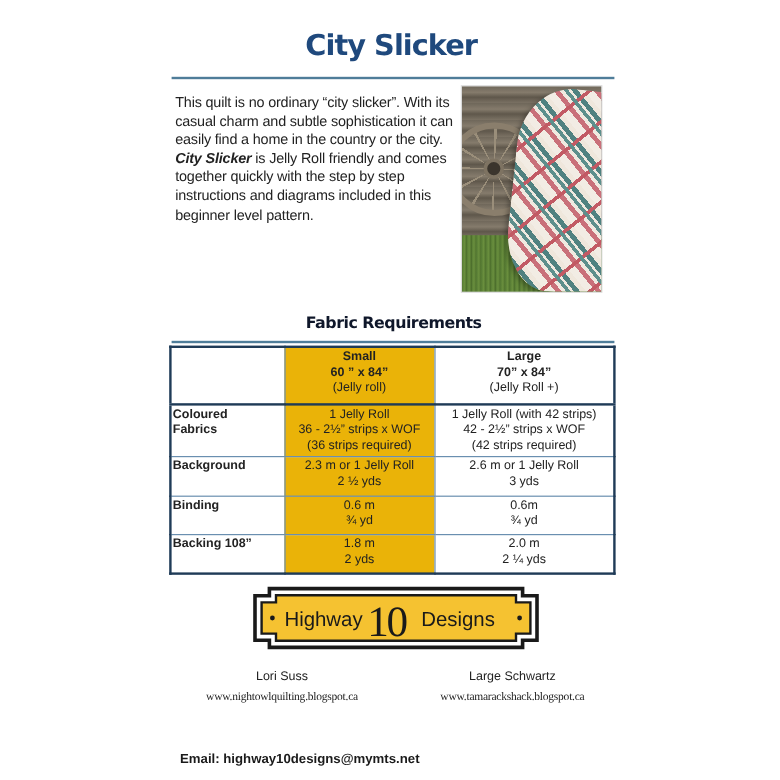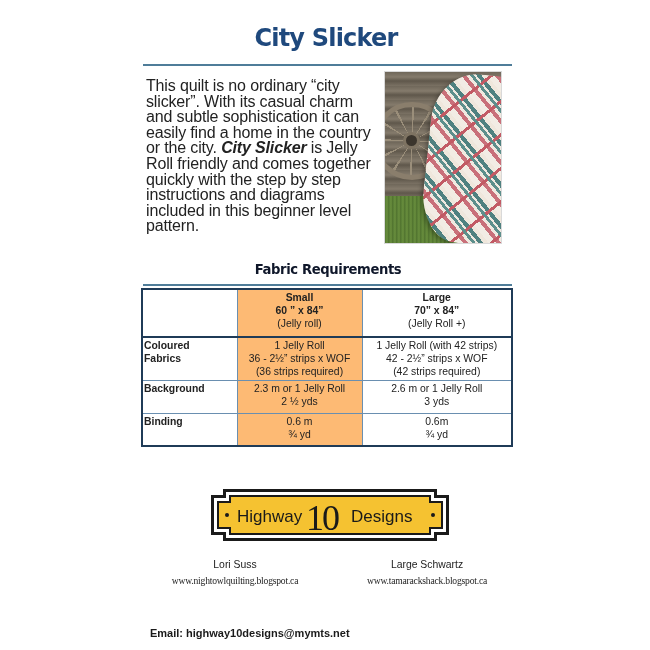--- a/index.html
+++ b/index.html
@@ -11,21 +11,21 @@
       text-align: center; font-family: "DejaVu Sans", sans-serif; font-weight: bold;
       font-size: 24px; letter-spacing: -0.8px; color: #1f497d;
     }
     .title-rule {
       position: absolute; left: 143px; top: 64px; width: 369px; height: 2px;
       background: #4f7d99;
     }
 
     .intro {
       position: absolute; left: 146px; top: 78px; width: 232px;
-      font-size: 16px; line-height: 15.6px; color: #222;
+      font-size: 12px; line-height: 15.6px; color: #222;
       letter-spacing: -0.15px;
     }
     .intro em { font-style: italic; font-weight: bold; }
 
     .photo {
       position: absolute; left: 384px; top: 71px; width: 118px; height: 173px;
       overflow: hidden; border: 1px solid #d9d9d9;
       background: linear-gradient(180deg, #6e6558 0%, #7a7062 45%, #6a604f 70%, #5a7a3a 80%, #4f7232 100%);
     }
     .photo .wood {
@@ -68,21 +68,21 @@
 
     table.req {
       position: absolute; left: 141px; top: 288px; width: 372px;
       border-collapse: collapse; border: 2px solid #1f3b57;
       font-size: 10.4px; line-height: 12.8px; color: #222;
     }
     table.req td {
       border: 1px solid #6a8fb0; vertical-align: top; padding: 2px 4px;
     }
     table.req td.label { width: 95px; font-weight: bold; text-align: left; padding-left: 1px; }
-    table.req td.small { width: 125px; background: #fdba74; text-align: center; }
+    table.req td.small { width: 125px; background: #eab308; text-align: center; }
     table.req td.large { text-align: center; }
     table.req tr.head td { height: 48px; }
     table.req tr.head td.small, table.req tr.head td.large { font-weight: bold; }
     table.req tr.head td .sub { font-weight: normal; display: block; }
     table.req tr.head { border-bottom: 2px solid #1f3b57; }
     table.req tr.r-coloured td { height: 43px; }
     table.req tr.r-bg td { height: 33px; }
     table.req tr.r-bind td { height: 32px; }
     table.req tr.r-back td { height: 32px; }
     table.req td span.line { display: block; }
@@ -174,20 +174,33 @@
     </td>
     <td class="small">
       <span class="line">0.6 m</span>
       <span class="line">¾ yd</span>
     </td>
     <td class="large">
       <span class="line">0.6m</span>
       <span class="line">¾ yd</span>
     </td>
   </tr>
+  <tr class="r-back">
+    <td class="label">
+      <span class="line">Backing 108”</span>
+    </td>
+    <td class="small">
+      <span class="line">1.8 m</span>
+      <span class="line">2 yds</span>
+    </td>
+    <td class="large">
+      <span class="line">2.0 m</span>
+      <span class="line">2 ¼ yds</span>
+    </td>
+  </tr>
 </tbody>
   </table>
 
 <svg class="logo" viewBox="0 0 250 60" xmlns="http://www.w3.org/2000/svg">
 
   <path d="M18 4 H232 V10 H244 V50 H232 V56 H18 V50 H6 V10 H18 Z" fill="#1a1a1a"></path>
   <path d="M21 7 H229 V13 H241 V47 H229 V53 H21 V47 H9 V13 H21 Z" fill="#ffffff"></path>
   <path d="M24 10 H226 V16 H238 V44 H226 V50 H24 V44 H12 V16 H24 Z" fill="#1a1a1a"></path>
   <path d="M26 12 H224 V18 H236 V42 H224 V48 H26 V42 H14 V18 H26 Z" fill="#f5c231"></path>
   <circle cx="22" cy="30" r="2" fill="#1a1a1a"></circle>

